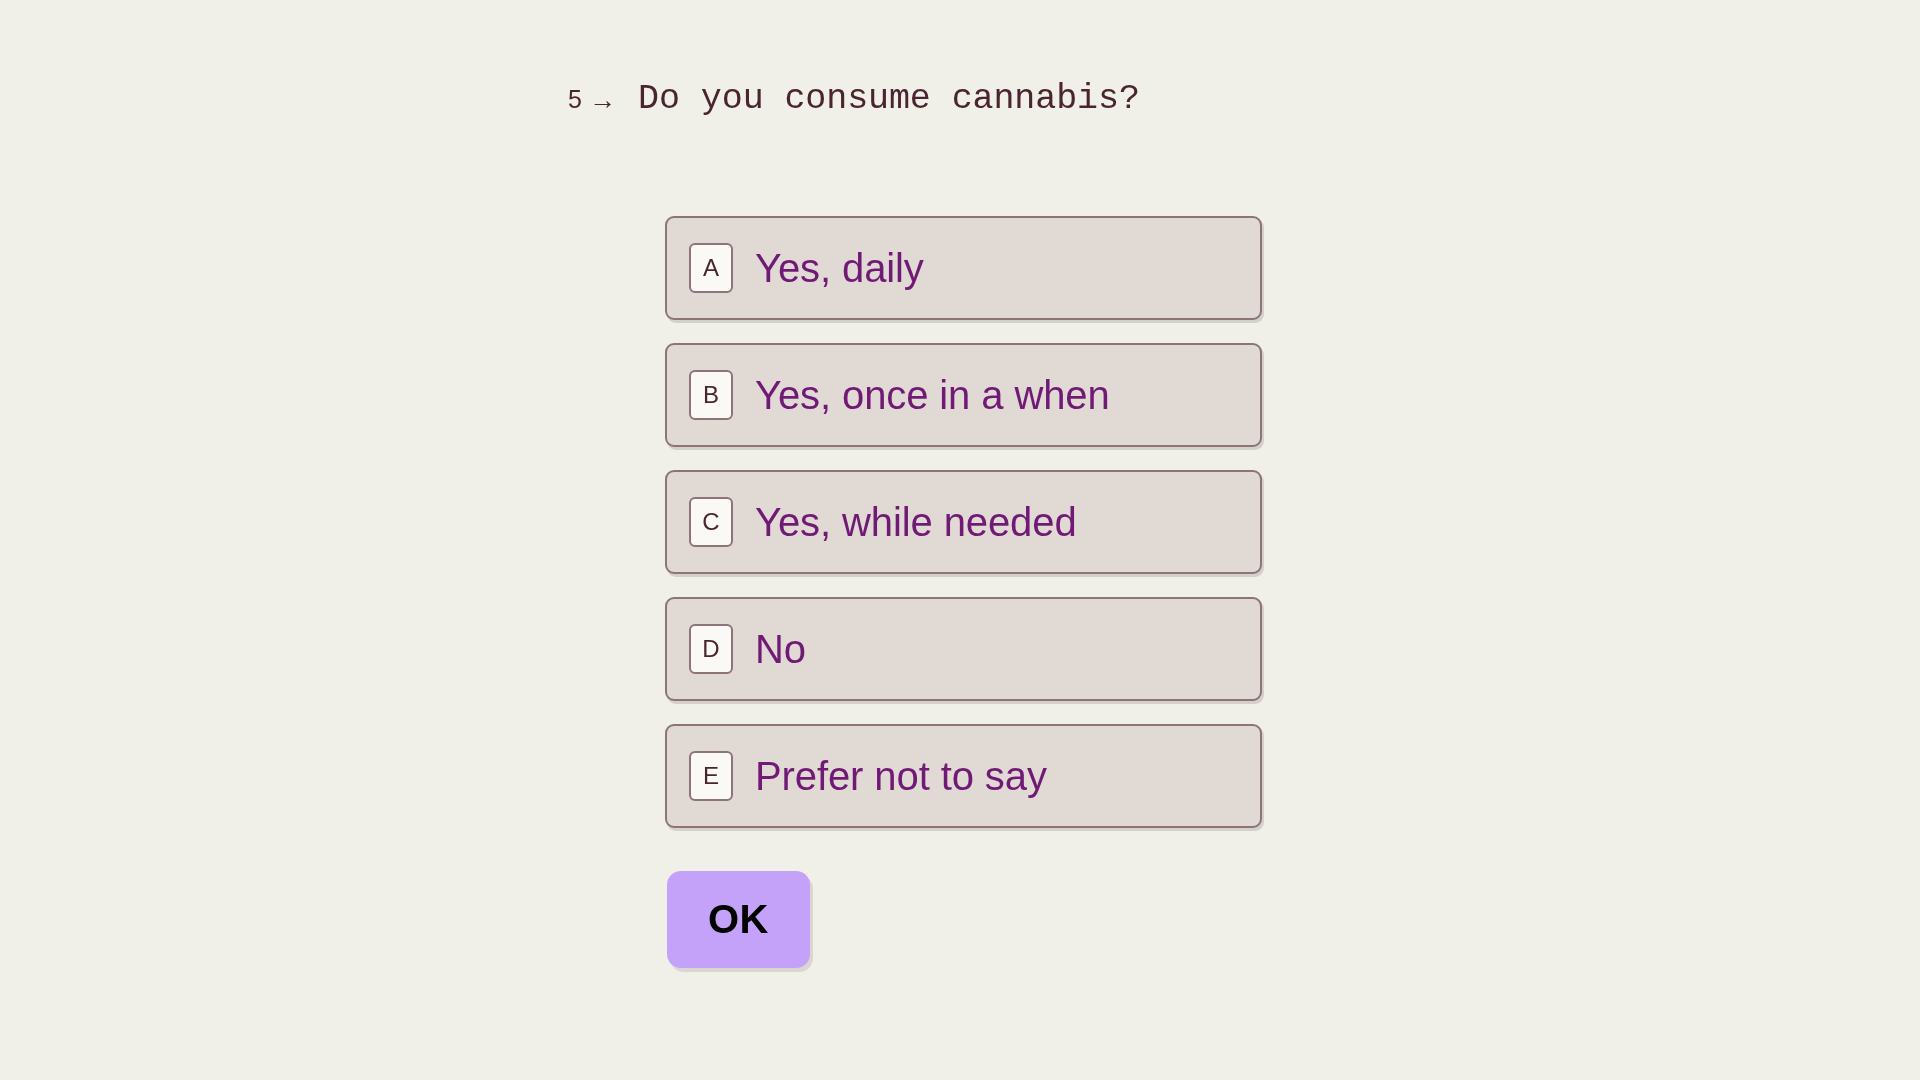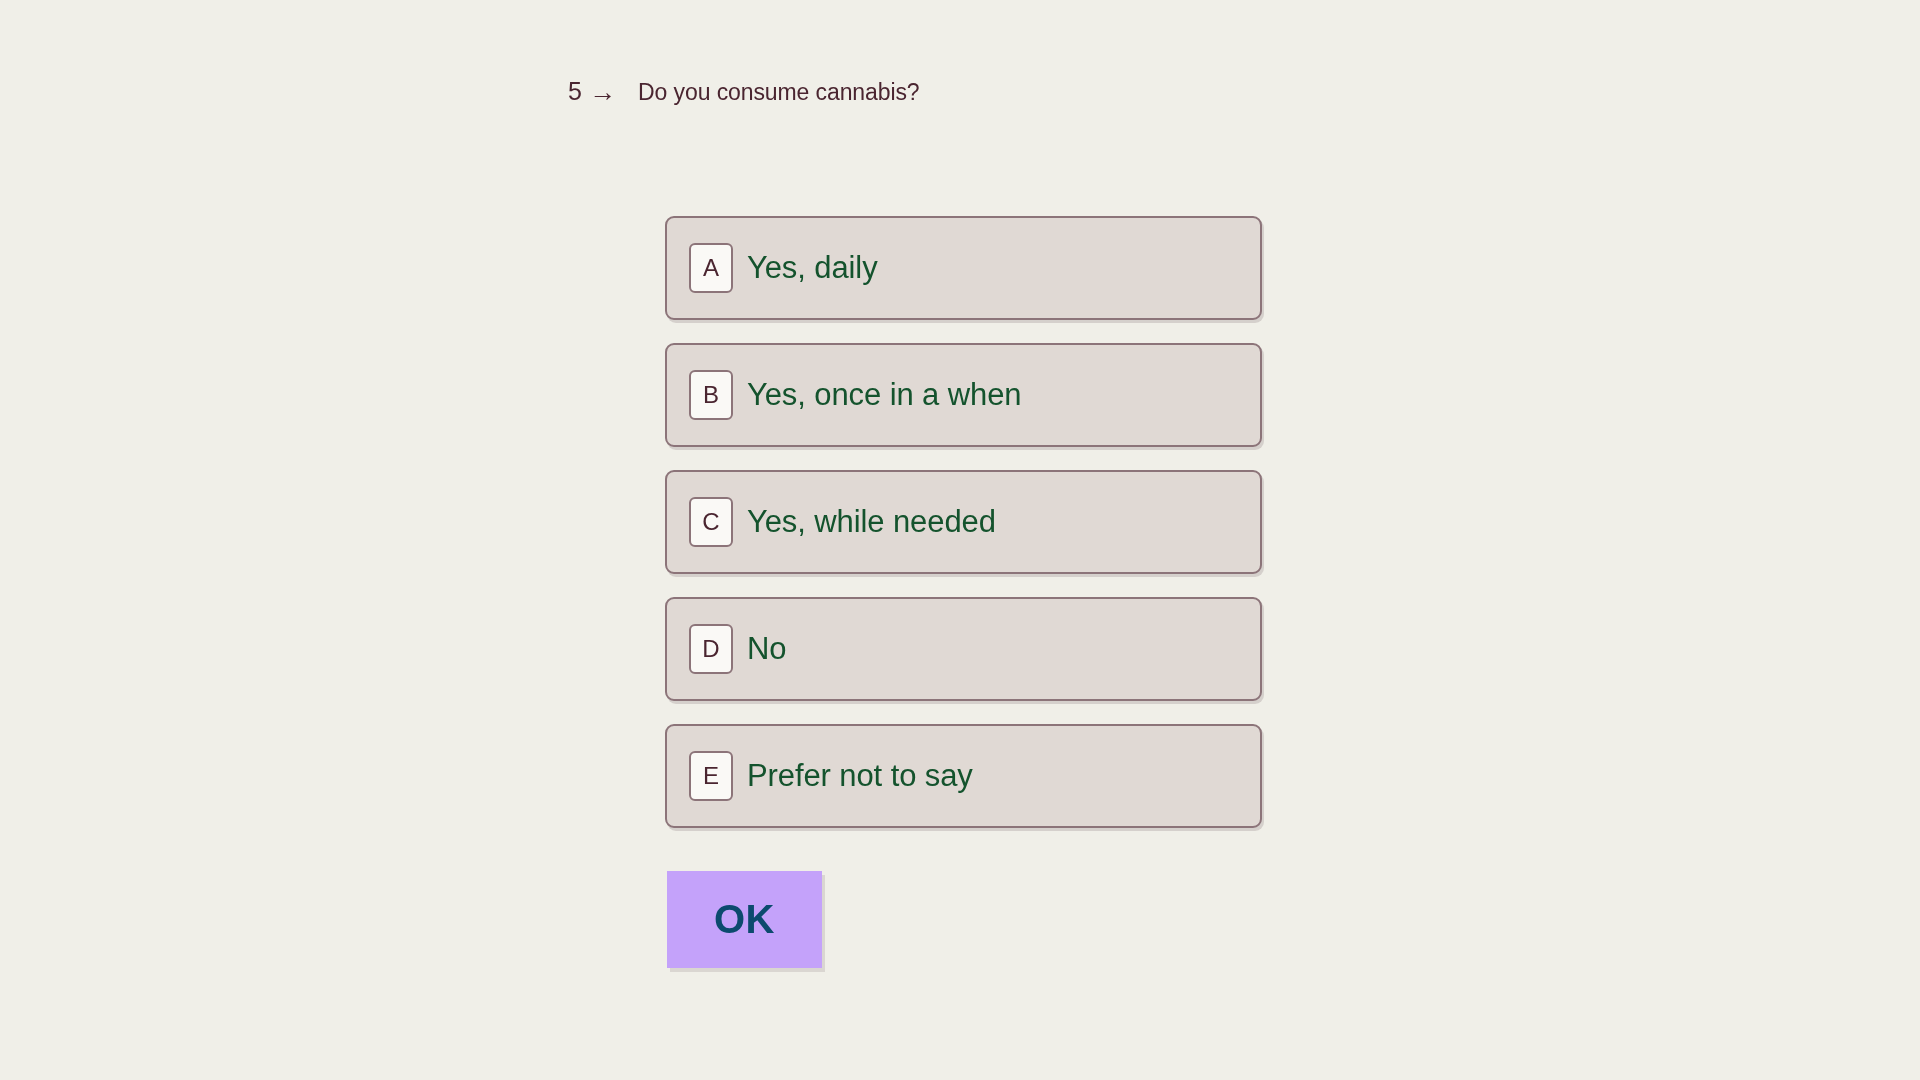--- a/index.html
+++ b/index.html
@@ -40,24 +40,25 @@
   .q-arrow {
     font-size: 27px;
     color: #4a2530;
     margin-left: 7px;
     margin-right: 22px;
     line-height: 1;
     position: relative;
     top: 1px;
   }
   .q-text {
-    font-size: 23px;
+    font-size: 35px;
     color: #4a2530;
     line-height: 1.2;
     letter-spacing: -0.1px;
+    font-family: Liberation Mono, monospace;
   }
 
   
   .options {
     position: absolute;
     left: 665px;
     top: 216px;
     width: 597px;
   }
   .option-row {
@@ -84,38 +85,38 @@
     border: 2px solid #8c7479;
     border-radius: 6px;
     display: flex;
     align-items: center;
     justify-content: center;
     font-size: 24px;
     color: #4a2530;
     line-height: 1;
   }
   .option-label {
-    margin-left: 14px;
-    font-size: 31px;
-    color: #14532d;
+    margin-left: 22px;
+    font-size: 40px;
+    color: #701a75;
     line-height: 1.1;
     letter-spacing: -0.1px;
   }
 
   
   .ok-button {
     position: absolute;
     left: 667px;
     top: 871px;
-    width: 155px;
+    width: 143px;
     height: 97px;
     background: #c4a2fa;
     border: none;
-    border-radius: 0;
-    color: #0c4a6e;
+    border-radius: 14px;
+    color: #000000;
     font-family: "Liberation Sans", sans-serif;
     font-size: 40px;
     font-weight: bold;
     letter-spacing: 0.5px;
     cursor: pointer;
     box-shadow: 3px 4px 0 rgba(120, 100, 105, 0.18);
   }
 </style>
 </head>
 <body>

